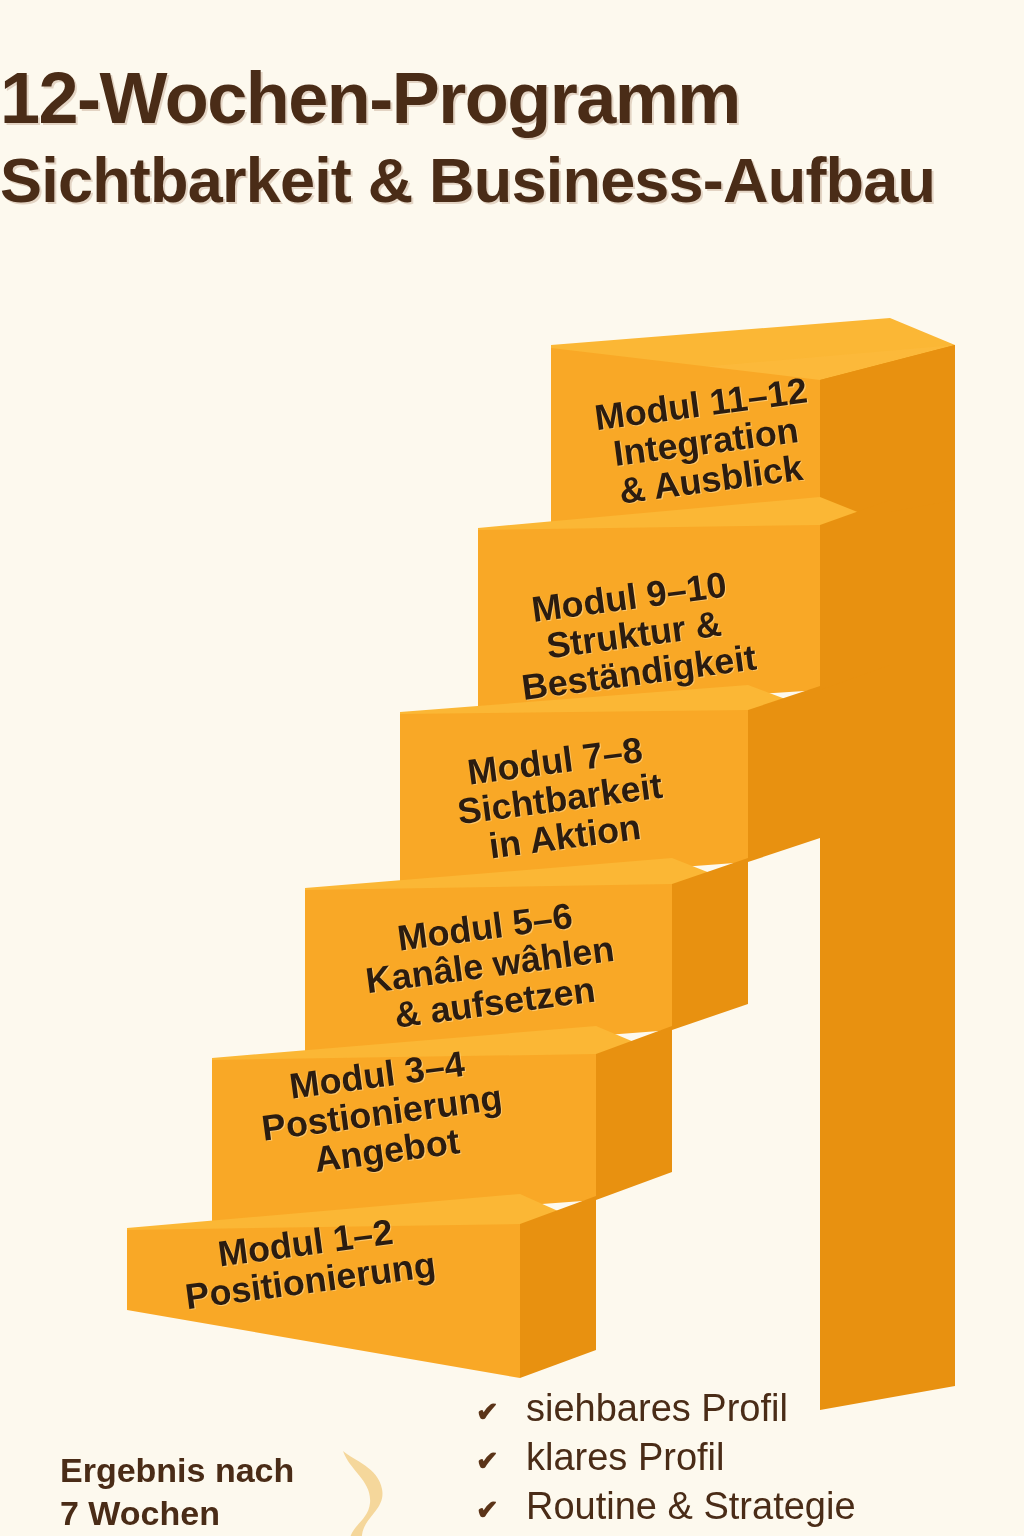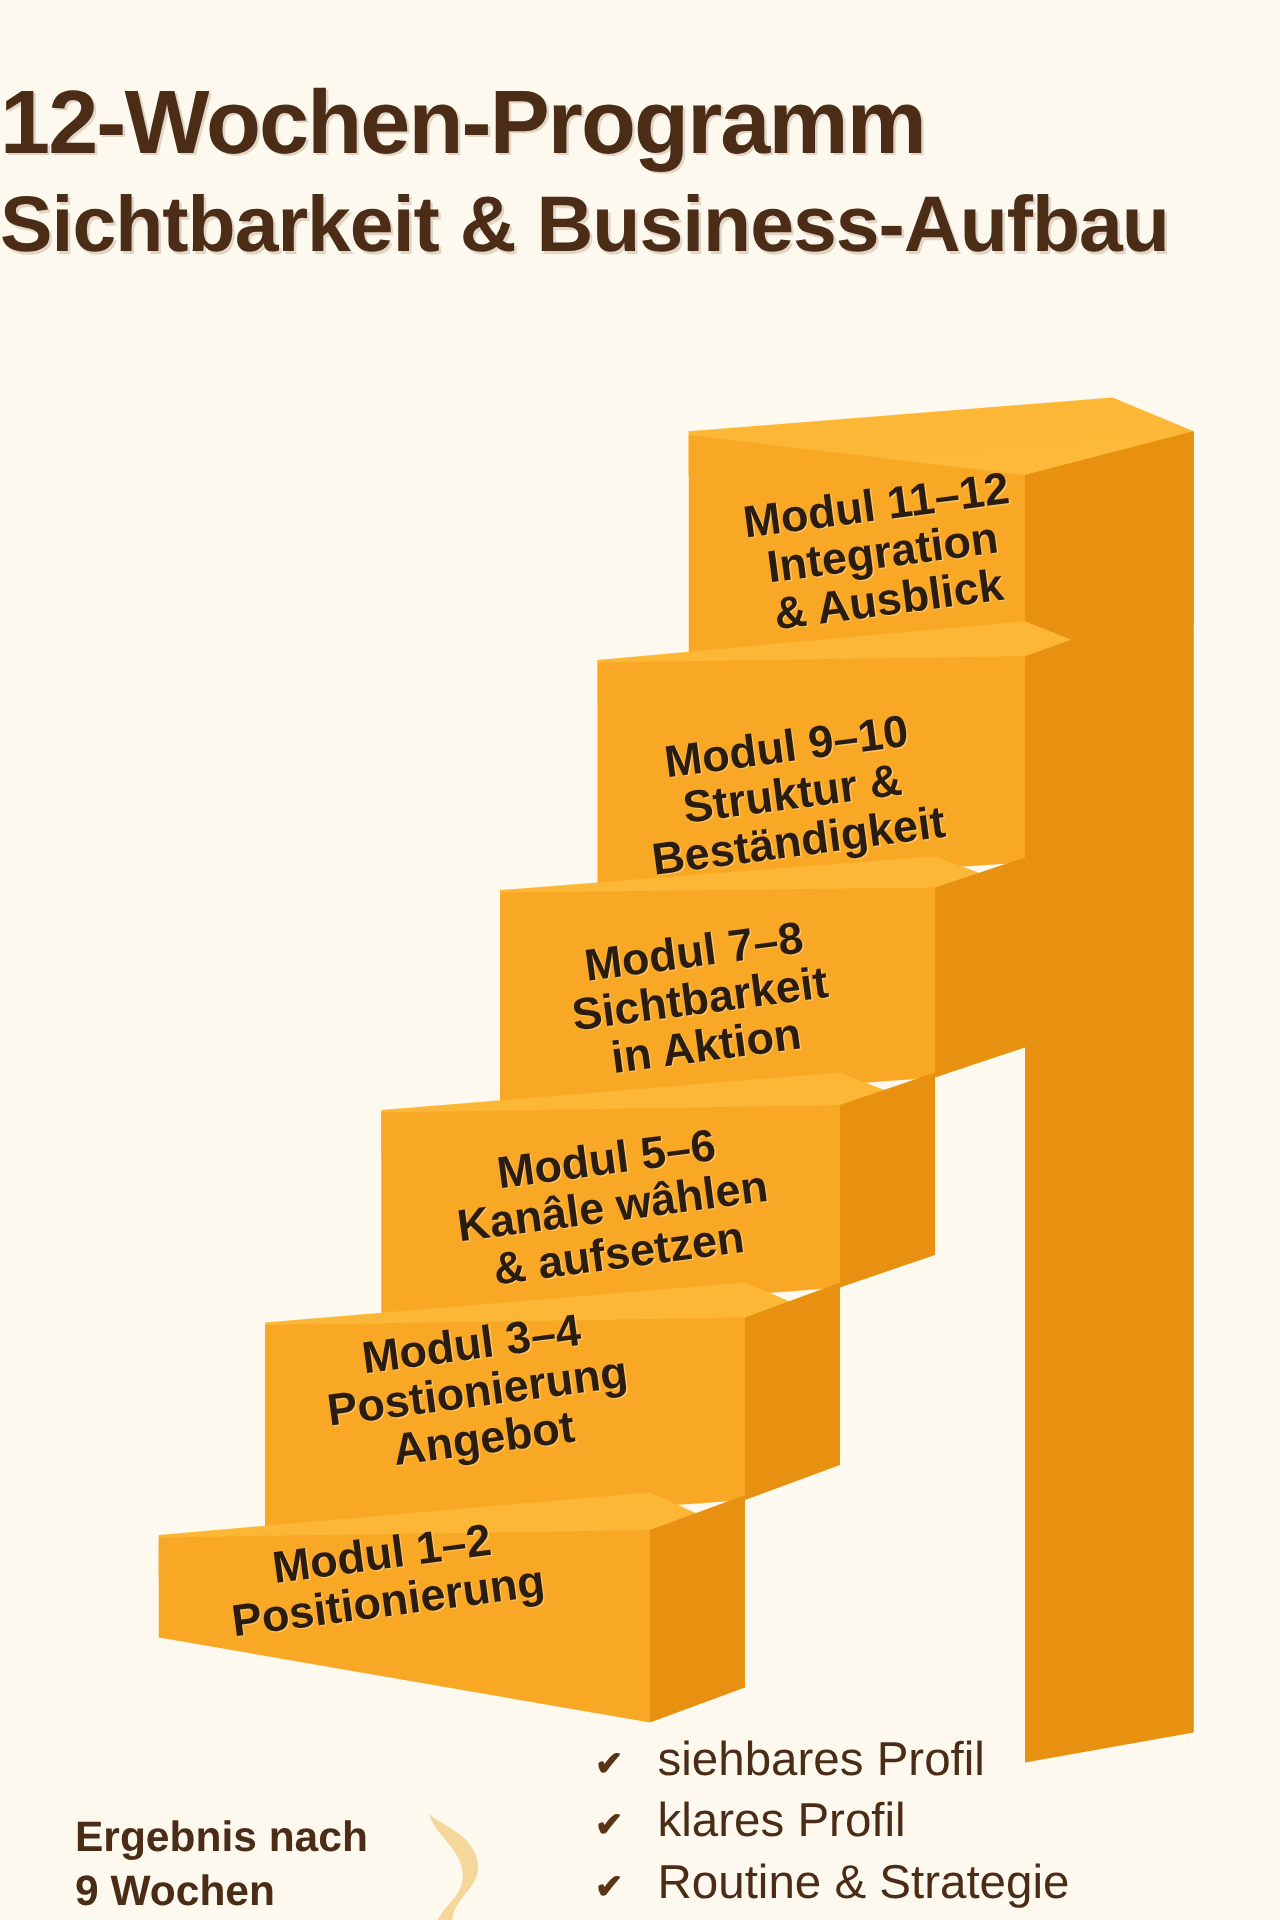--- a/index.html
+++ b/index.html
@@ -202,21 +202,21 @@
   <div class="step-label" id="lbl-1">
     <span class="ln">Modul 1–2</span>
     <span class="ln">Positionierung</span>
   </div>
 </div>
 
 <div class="footer">
 
   <div class="footer-left">
     <div class="result-text">Ergebnis nach</div>
-    <div class="result-text">9 Wochen</div>
+    <div class="result-text">7 Wochen</div>
 
     <svg class="flame" viewBox="0 0 60 110" xmlns="http://www.w3.org/2000/svg">
       <path d="M47 4 C40 24, 18 34, 20 56 C22 76, 44 80, 40 100 C36 110, 10 108, 2 100 C16 106, 30 102, 28 88 C26 70, 4 62, 8 42 C12 20, 36 14, 47 4 Z" fill="#F5D79B" transform="scale(-1,1) translate(-60,0)"></path>
     </svg>
   </div>
 
   <div class="footer-right">
     <div class="check-row">
       <span class="check-icon">✔</span>
       <span class="check-text">siehbares Profil</span>

